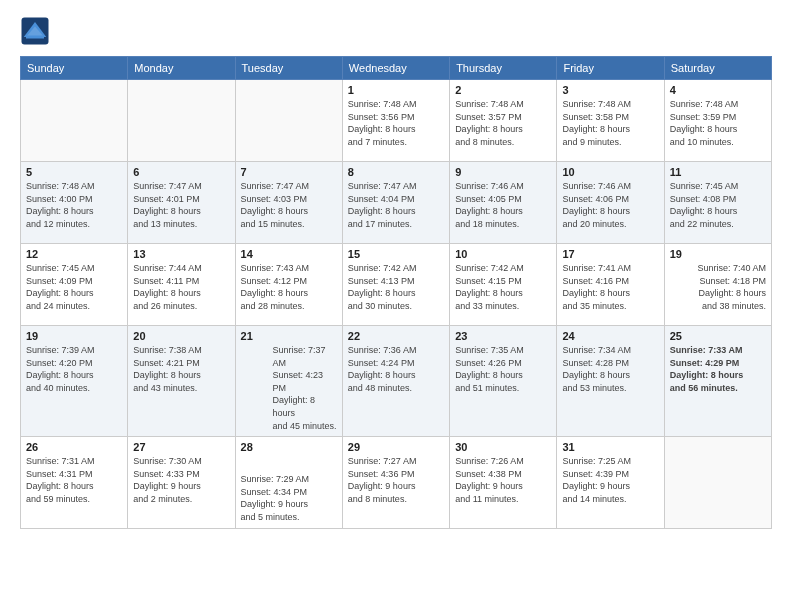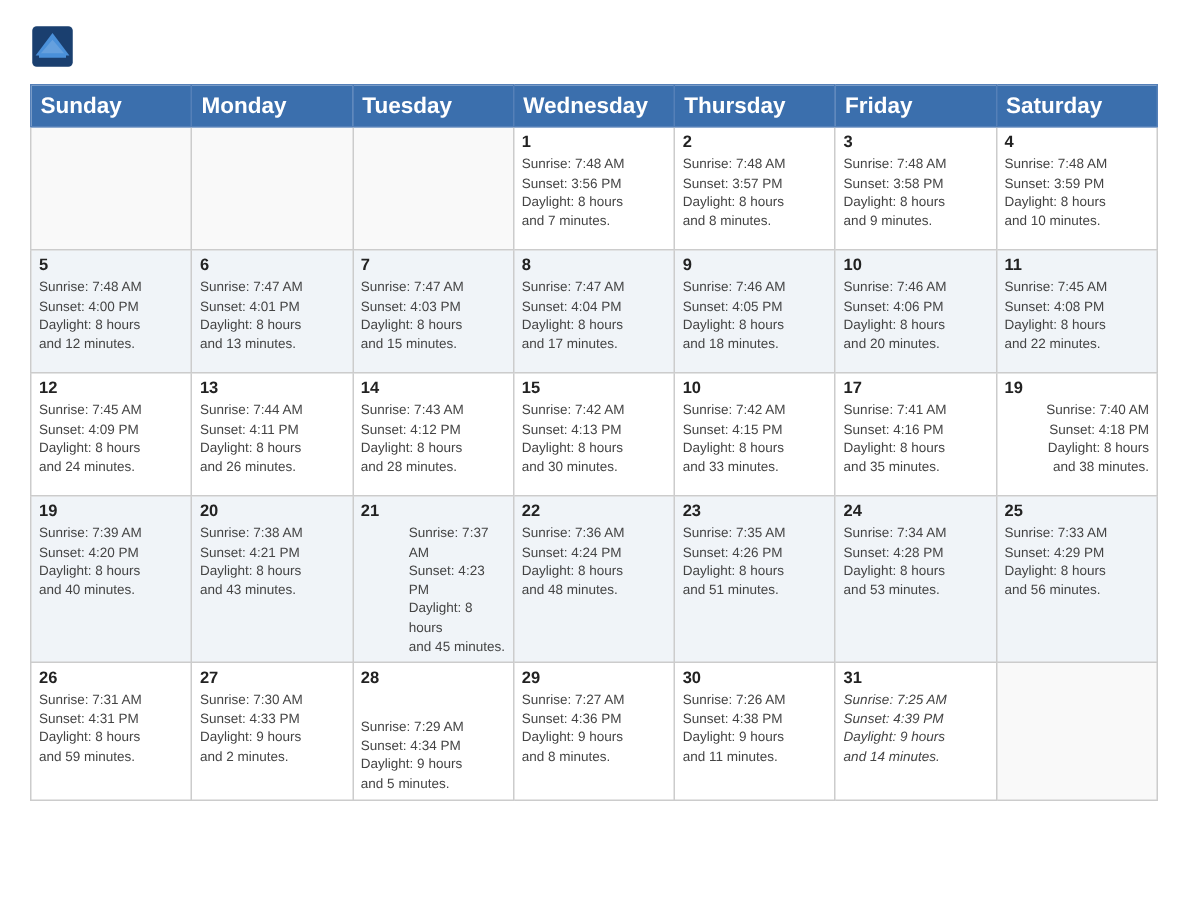--- a/index.html
+++ b/index.html
@@ -48,22 +48,22 @@
       font-size: 13px;
       color: #555;
     }
     .calendar {
       width: 100%;
       border-collapse: collapse;
     }
     .calendar th {
       background-color: #3b6fad;
       color: #fff;
-      font-size: 15px;
-      font-weight: bold;
+      font-size: 11px;
+      font-weight: normal;
       text-align: left;
       padding: 5px 6px;
       border: 1px solid #5580b8;
     }
     .calendar td {
       border: 1px solid #ccc;
       vertical-align: top;
       padding: 4px 5px;
       font-size: 9px;
       color: #333;
@@ -298,21 +298,21 @@
           </td>
           <td>
             <div class="day-num">24</div>
             <div class="day-info" style="white-space: pre-line;">Sunrise: 7:34 AM
 Sunset: 4:28 PM
 Daylight: 8 hours
 and 53 minutes.</div>
           </td>
           <td>
             <div class="day-num">25</div>
-            <div class="day-info" style="white-space: pre-line;">Sunrise: 7:33 AM
+            <div class="day-info" style="white-space: pre-line; font-weight: bold;">Sunrise: 7:33 AM
 Sunset: 4:29 PM
 Daylight: 8 hours
 and 56 minutes.</div>
           </td>
         </tr>
         <tr>
           <td>
             <div class="day-num">26</div>
             <div class="day-info" style="white-space: pre-line;">Sunrise: 7:31 AM
 Sunset: 4:31 PM
@@ -342,21 +342,21 @@
           </td>
           <td>
             <div class="day-num">30</div>
             <div class="day-info" style="white-space: pre-line;">Sunrise: 7:26 AM
 Sunset: 4:38 PM
 Daylight: 9 hours
 and 11 minutes.</div>
           </td>
           <td>
             <div class="day-num">31</div>
-            <div class="day-info" style="white-space: pre-line; font-style: italic;">Sunrise: 7:25 AM
+            <div class="day-info" style="white-space: pre-line;">Sunrise: 7:25 AM
 Sunset: 4:39 PM
 Daylight: 9 hours
 and 14 minutes.</div>
           </td>
           <td class="empty"></td>
         </tr>
       </tbody>
   </table>
 </div>
 

